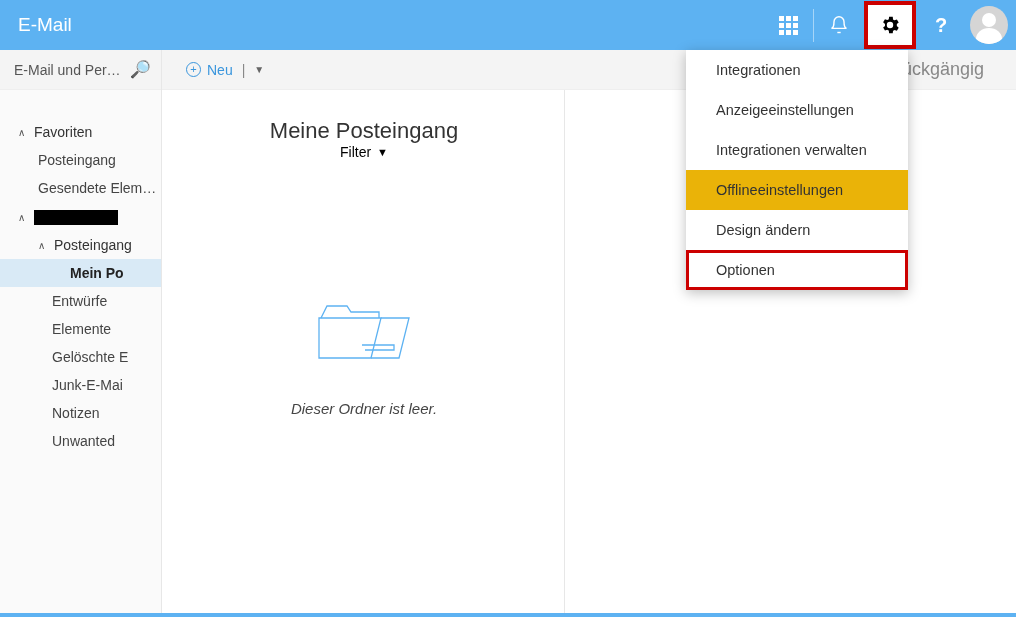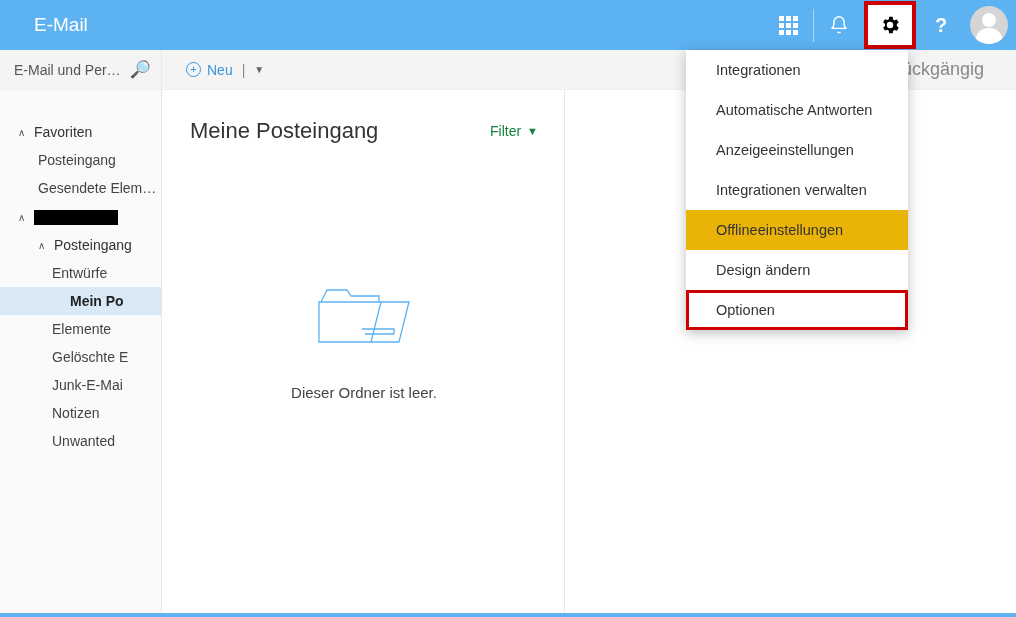--- a/index.html
+++ b/index.html
@@ -4,21 +4,21 @@
   <style>
     * { margin: 0; padding: 0; box-sizing: border-box; font-family: "Segoe UI", Arial, sans-serif; }
     body { width: 1016px; height: 617px; overflow: hidden; position: relative; background: #fff; }
 
     .top-bar {
       height: 50px;
       background: #5db2f2;
       display: flex;
       align-items: center;
       justify-content: space-between;
-      padding-left: 34px;
+      padding-left: 18px;
     }
     .app-title { color: #fff; font-size: 19px; font-weight: 400; }
     .top-icons { display: flex; align-items: center; height: 100%; }
     .top-icon {
       width: 50px; height: 50px;
       display: flex; align-items: center; justify-content: center;
       cursor: pointer;
       position: relative;
     }
     .top-icon.highlighted {
@@ -87,30 +87,30 @@
     .sb-item.indent2 { padding-left: 52px; }
     .sb-item.indent3 { padding-left: 70px; }
     .sb-item.selected { background: #d9eaf6; font-weight: 600; color: #222; }
     .sb-header.redacted span:nth-child(2) {
       display: inline-block; width: 84px; height: 15px; background: #000;
     }
 
     .middle-pane {
       width: 403px; border-right: 1px solid #e7e7e7; padding: 28px 26px 0 28px;
     }
-    .pane-header { display: flex; align-items: center; justify-content: space-between; margin-bottom: 140px; }
+    .pane-header { display: flex; align-items: center; justify-content: space-between; margin-bottom: 140px; flex-direction: column; }
     .pane-title { font-size: 22px; font-weight: 300; color: #333; }
     .filter-drop {
-      color: #15803d; font-size: 14px; cursor: pointer;
+      color: #000000; font-size: 14px; cursor: pointer;
       display: flex; align-items: center; gap: 6px;
     }
 
     .empty-state { text-align: center; }
     .folder-svg { margin: 0 auto 30px; display: block; }
-    .empty-text { font-size: 15px; color: #444; }
+    .empty-text { font-size: 15px; color: #444; font-style: italic; }
 
     .bottom-bar { height: 4px; background: #5db2f2; position: absolute; bottom: 0; left: 0; right: 0; }
 
     .settings-menu {
       position: absolute; top: 50px; right: 108px;
       width: 222px; background: #fff;
       box-shadow: 0 3px 12px rgba(0,0,0,0.25);
       font-size: 14.5px; color: #333;
       z-index: 10;
     }
@@ -191,22 +191,22 @@
     </div>
     <div class="sb-group">
       <div class="sb-header redacted">
         <span class="chev">∧</span>
         <span></span>
       </div>
       <div class="sb-header" style="padding-left:38px">
         <span class="chev">∧</span>
         <span>Posteingang</span>
       </div>
+      <div class="sb-item indent3 selected">Mein Po</div>
       <div class="sb-item indent2">Entwürfe</div>
-      <div class="sb-item indent3 selected">Mein Po</div>
       <div class="sb-item indent2">Elemente</div>
       <div class="sb-item indent2">Gelöschte E</div>
       <div class="sb-item indent2">Junk-E-Mai</div>
       <div class="sb-item indent2">Notizen</div>
       <div class="sb-item indent2">Unwanted</div>
     </div>
   </div>
 
   <div class="middle-pane">
     <div class="pane-header">
@@ -225,21 +225,20 @@
       </svg>
       <div class="empty-text">Dieser Ordner ist leer.</div>
     </div>
   </div>
 
   <div style="flex:1"></div>
 </div>
 
 <div class="settings-menu">
   <div class="menu-item">Integrationen</div>
-  <div class="menu-item">Automatische Antworten</div>
   <div class="menu-item">Anzeigeeinstellungen</div>
   <div class="menu-item">Integrationen verwalten</div>
   <div class="menu-item hovered">Offlineeinstellungen</div>
   <div class="menu-item">Design ändern</div>
   <div class="menu-item boxed">Optionen</div>
 </div>
 
 <div class="bottom-bar"></div>
 
 </body></html>

